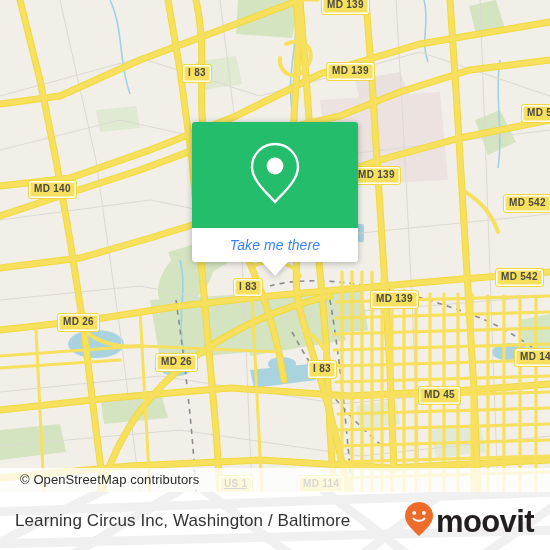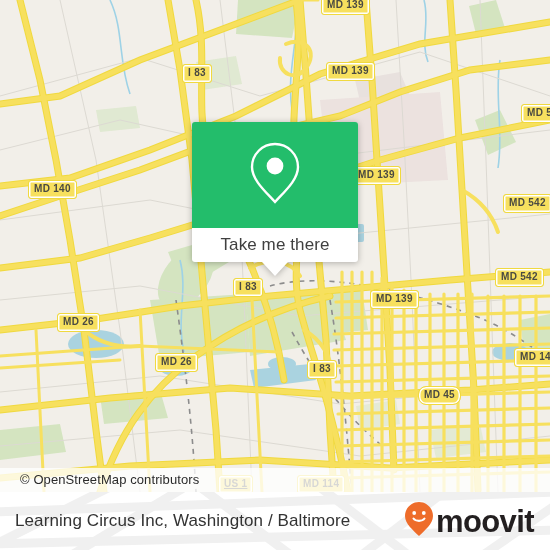--- a/index.html
+++ b/index.html
@@ -55,21 +55,21 @@
     border-radius:3px 3px 0 0;
     display:flex; align-items:center; justify-content:center;
   }
   #callout-body {
     height:34px;
     background:#ffffff;
     display:flex; align-items:center; justify-content:center;
     border-radius:0 0 3px 3px;
   }
   #callout-label {
-    font-size:17px; color:#404040; letter-spacing:.1px;
+    font-size:14px; color:#3b82f6; letter-spacing:.1px;font-style:italic;
   }
   #callout-tail {
     position:absolute; left:50%; top:140px;
     margin-left:-13px;
     width:0; height:0;
     border-left:13px solid transparent;
     border-right:13px solid transparent;
     border-top:14px solid #ffffff;
   }
 
@@ -261,21 +261,21 @@
   <div class="shield" style="left:352px; top:166px;">MD 139</div>
   <div class="shield" style="left:28px;  top:180px;">MD 140</div>
   <div class="shield" style="left:503px; top:194px;">MD 542</div>
   <div class="shield" style="left:233px; top:278px;">I 83</div>
   <div class="shield" style="left:370px; top:290px;">MD 139</div>
   <div class="shield" style="left:495px; top:268px;">MD 542</div>
   <div class="shield" style="left:57px;  top:313px;">MD 26</div>
   <div class="shield" style="left:514px; top:348px;">MD 14</div>
   <div class="shield" style="left:155px; top:353px;">MD 26</div>
   <div class="shield" style="left:307px; top:360px;">I 83</div>
-  <div class="shield" style="left:418px; top:386px;border-radius:8px;">MD 45</div>
+  <div class="shield" style="left:418px; top:386px;">MD 45</div>
   <div class="shield" style="left:218px; top:475px;text-decoration:underline;">US 1</div>
   <div class="shield" style="left:297px; top:475px;">MD 114</div>
   <div class="shield" style="left:424px; top:480px;margin-top:44px;">MD 2</div>
 
   <div id="callout">
     <div id="callout-head">
       <span>
         <svg width="52" height="66" viewBox="0 0 52 66">
           <path d="M26 4 C13.3 4 3 14.3 3 27 C3 40 17 52 26 62 C35 52 49 40 49 27 C49 14.3 38.7 4 26 4 Z" fill="none" stroke="#ffffff" stroke-width="2.4"></path>
           <circle cx="26" cy="26" r="8.4" fill="#ffffff"></circle>

